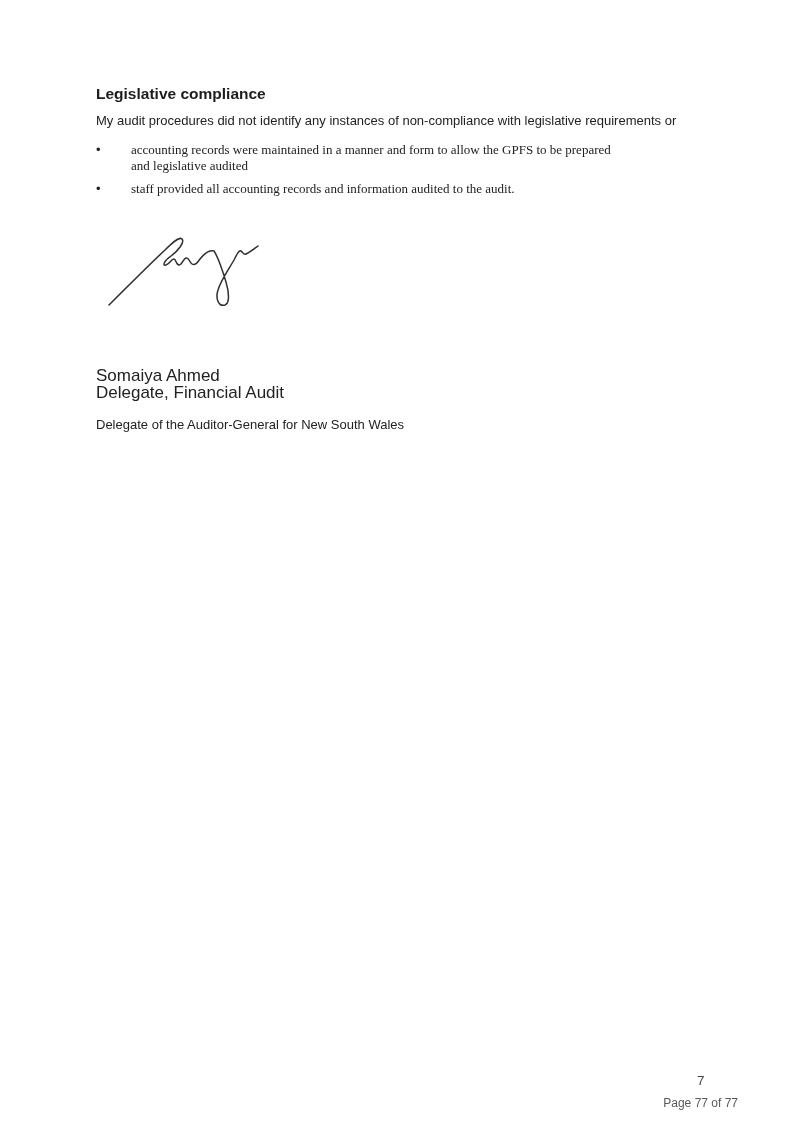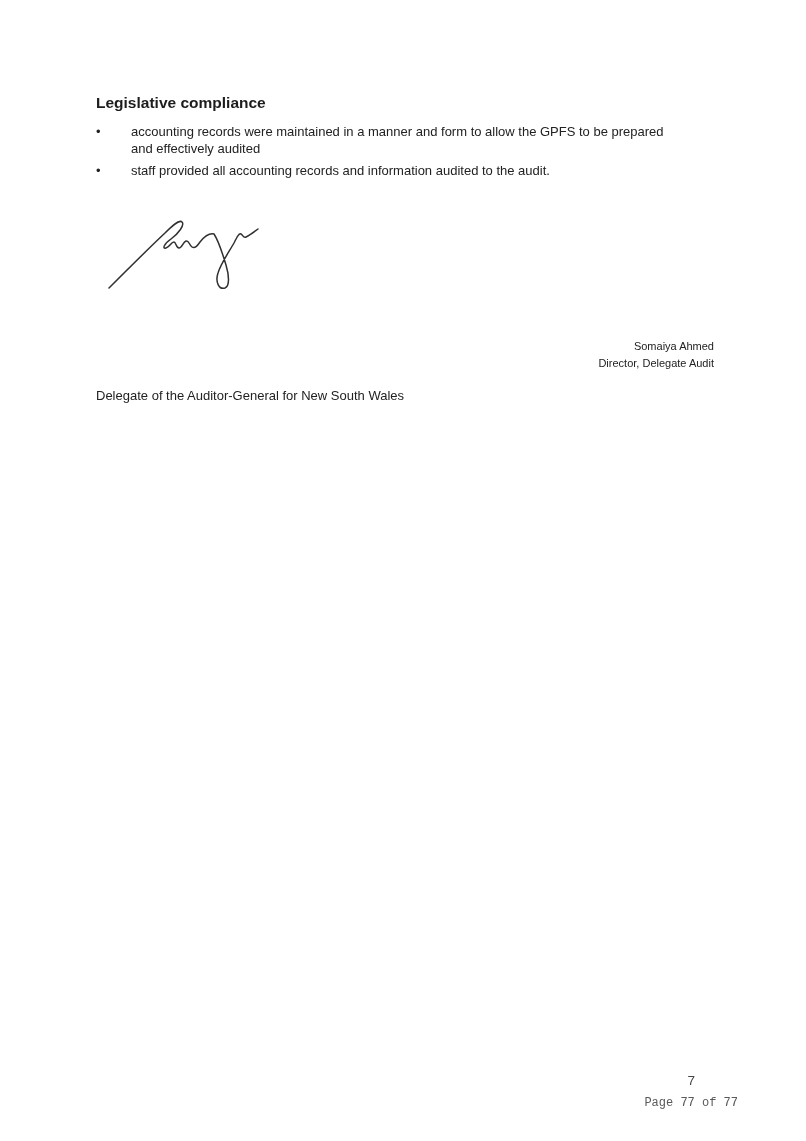--- a/index.html
+++ b/index.html
@@ -16,21 +16,21 @@
   .page {
     position: relative;
     width: 806px;
     height: 1141px;
     background: #ffffff;
     overflow: hidden;
   }
   .content {
     position: absolute;
     left: 96px;
-    top: 94px;
+    top: 85px;
     width: 618px;
   }
   .heading {
     font-size: 15.5px;
     font-weight: 700;
     line-height: 18px;
     margin: 0 0 10px 0;
     color: #1d1d1d;
   }
   .para {
@@ -48,30 +48,29 @@
     display: flex;
     font-size: 13px;
     line-height: 16.5px;
     margin: 0 0 6px 0;
   }
   .bullet:last-child { margin-bottom: 0; }
   .marker {
     flex: 0 0 35px;
     width: 35px;
   }
-  .btext { flex: 1; }
+  .btext { flex: 1; font-family: Liberation Serif, serif; }
   .sig-wrap {
     margin: 36px 0 0 10px;
     height: 78px;
   }
   .sig-block {
-    margin-top: 44px;
-    font-size: 11px;
+    margin-top: 56px;
+    font-size: 17px;
     line-height: 17px;
-    text-align: right;
   }
   .delegation {
     margin-top: 15px;
     font-size: 13px;
     line-height: 17px;
   }
   .footer {
     position: absolute;
     top: 1074px;
     right: 68px;
@@ -80,40 +79,40 @@
   .footer-num {
     font-size: 13.5px;
     line-height: 14px;
     color: #454545;
   }
   .footer-label {
     font-size: 12px;
     line-height: 13px;
     margin-top: 9px;
     color: #595959;
-    font-family: Liberation Mono, monospace;
   }
 </style>
 </head>
 <body>
 
 <div class="page">
   <div class="content">
 
     <h1 class="heading">Legislative compliance</h1>
 
     <p class="para">
+      <span class="line">My audit procedures did not identify any instances of non-compliance with legislative requirements or</span>
     </p>
 
     <ul class="bullets">
       <li class="bullet">
         <span class="marker">•</span>
         <span class="btext">
           <span class="line">accounting records were maintained in a manner and form to allow the GPFS to be prepared</span>
-          <span class="line">and effectively audited</span>
+          <span class="line">and legislative audited</span>
         </span>
       </li>
       <li class="bullet">
         <span class="marker">•</span>
         <span class="btext">
           <span class="line">staff provided all accounting records and information audited to the audit.</span>
         </span>
       </li>
     </ul>
 
@@ -135,21 +134,21 @@
                  C 113 74, 109 66, 112 57
                  C 115 47, 123 36, 128 27
                  C 131 21, 133 17, 135 18
                  C 137 19, 137 22, 140 21
                  C 144 19, 148 16, 152 13" fill="none" stroke="#303030" stroke-width="1.5" stroke-linecap="round" stroke-linejoin="round"></path>
       </svg>
     </div>
 
     <div class="sig-block">
       <div>Somaiya Ahmed</div>
-      <div>Director, Delegate Audit</div>
+      <div>Delegate, Financial Audit</div>
     </div>
 
     <div class="delegation">Delegate of the Auditor-General for New South Wales</div>
   </div>
 
   <div class="footer">
     <div class="footer-num">7</div>
     <div class="footer-label">Page 77 of 77</div>
   </div>
 </div>

